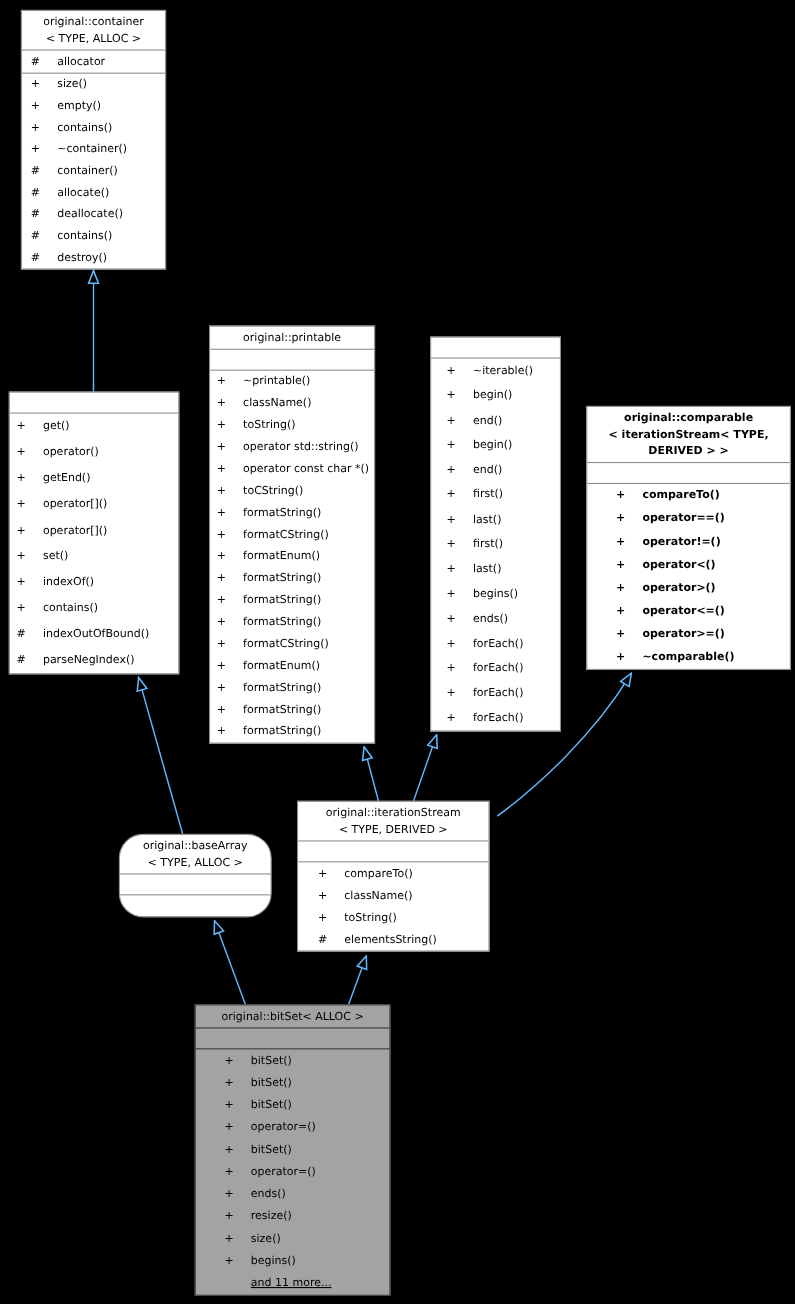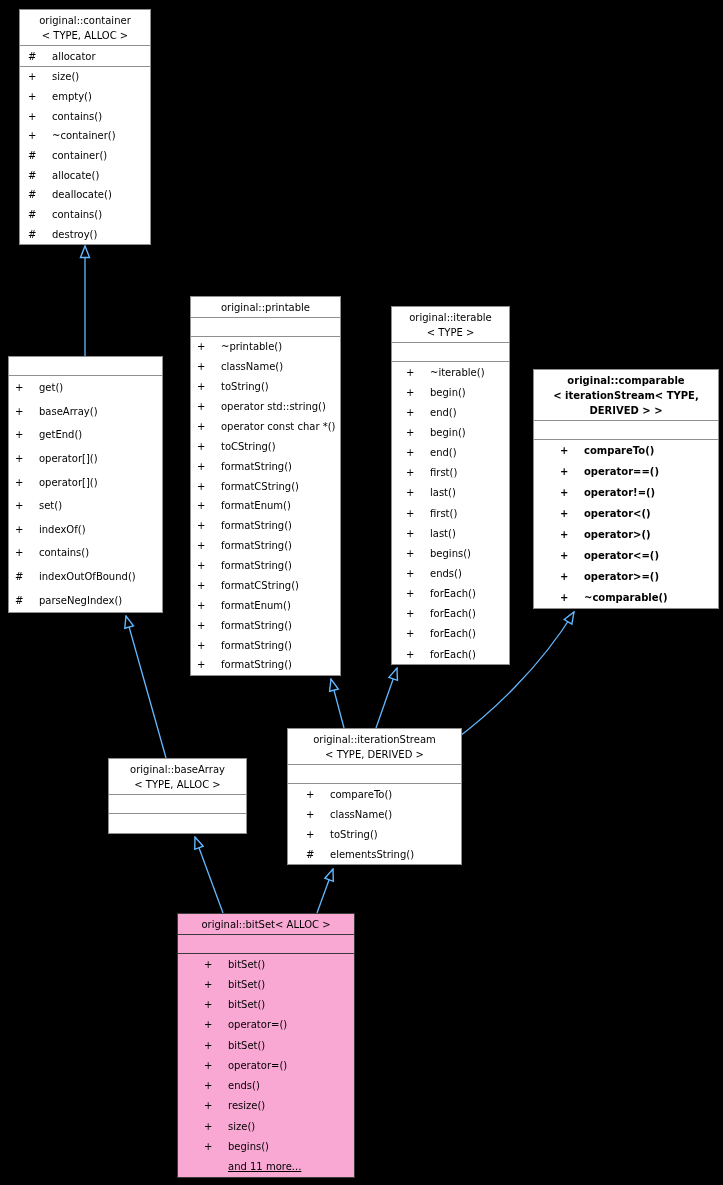--- a/index.html
+++ b/index.html
@@ -2,21 +2,21 @@
 <html><head>
 <meta charset="utf-8">
 <style>
   html,body{margin:0;padding:0;background:#000;}
   #canvas{position:relative;width:723px;height:1185px;background:#000;overflow:hidden;
           font-family:"DejaVu Sans",sans-serif;}
   #edges{position:absolute;left:0;top:0;width:723px;height:1185px;}
   .cls{position:absolute;box-sizing:border-box;display:flex;flex-direction:column;
        background:#fff;border:1px solid var(--bc);--bc:#8f8f8f;color:#000;
        font-size:10px;line-height:15px;}
-  .cls.hl{background:#f9a8d4;--bc:#3a3a3a;}
+  .cls.hl{background:#a3a3a3;--bc:#3a3a3a;}
   .cls .title{flex:0 0 auto;text-align:center;padding:3px 2px 2px;border-bottom:1px solid var(--bc);}
   .cls .title div{white-space:nowrap;}
   .cls .attrs{flex:0 0 auto;min-height:18px;border-bottom:1px solid var(--bc);
               display:flex;flex-direction:column;justify-content:center;}
   .cls .methods{flex:1 1 auto;display:flex;flex-direction:column;min-height:14px;}
   .row{flex:1 1 auto;display:flex;align-items:center;min-height:15px;
        padding-left:var(--ind,8px);white-space:nowrap;}
   .attrs .row{flex:0 0 20px;}
   .sym{flex:0 0 24px;}
   .mname{flex:0 1 auto;}
@@ -91,21 +91,21 @@
     </div>
     <div class="cls" style="left: 8px; top: 356px; width: 155px; height: 257px; --ind: 6px;">
       <div class="attrs"></div>
       <div class="methods">
         <div class="row">
           <span class="sym">+</span>
           <span class="mname">get()</span>
         </div>
         <div class="row">
           <span class="sym">+</span>
-          <span class="mname">baseArray()</span>
+          <span class="mname">operator()</span>
         </div>
         <div class="row">
           <span class="sym">+</span>
           <span class="mname">getEnd()</span>
         </div>
         <div class="row">
           <span class="sym">+</span>
           <span class="mname">operator[]()</span>
         </div>
         <div class="row">
@@ -204,24 +204,20 @@
           <span class="sym">+</span>
           <span class="mname">formatString()</span>
         </div>
         <div class="row">
           <span class="sym">+</span>
           <span class="mname">formatString()</span>
         </div>
       </div>
     </div>
     <div class="cls" style="left: 391px; top: 306px; width: 119px; height: 359px; --ind: 14px;">
-      <div class="title">
-        <div>original::iterable</div>
-        <div>&lt; TYPE &gt;</div>
-      </div>
       <div class="attrs"></div>
       <div class="methods">
         <div class="row">
           <span class="sym">+</span>
           <span class="mname">~iterable()</span>
         </div>
         <div class="row">
           <span class="sym">+</span>
           <span class="mname">begin()</span>
         </div>
@@ -314,29 +310,29 @@
         <div class="row">
           <span class="sym">+</span>
           <span class="mname">operator&gt;=()</span>
         </div>
         <div class="row">
           <span class="sym">+</span>
           <span class="mname">~comparable()</span>
         </div>
       </div>
     </div>
-    <div class="cls" style="left: 108px; top: 758px; width: 139px; height: 76px; --ind: 8px;">
+    <div class="cls" style="left: 108px; top: 758px; width: 139px; height: 76px; border-radius: 22px; --ind: 8px;">
       <div class="title">
         <div>original::baseArray</div>
         <div>&lt; TYPE, ALLOC &gt;</div>
       </div>
       <div class="attrs"></div>
       <div class="methods"></div>
     </div>
-    <div class="cls" style="left: 287px; top: 728px; width: 175px; height: 137px; --ind: 18px;">
+    <div class="cls" style="left: 270px; top: 728px; width: 175px; height: 137px; --ind: 18px;">
       <div class="title">
         <div>original::iterationStream</div>
         <div>&lt; TYPE, DERIVED &gt;</div>
       </div>
       <div class="attrs"></div>
       <div class="methods">
         <div class="row">
           <span class="sym">+</span>
           <span class="mname">compareTo()</span>
         </div>

